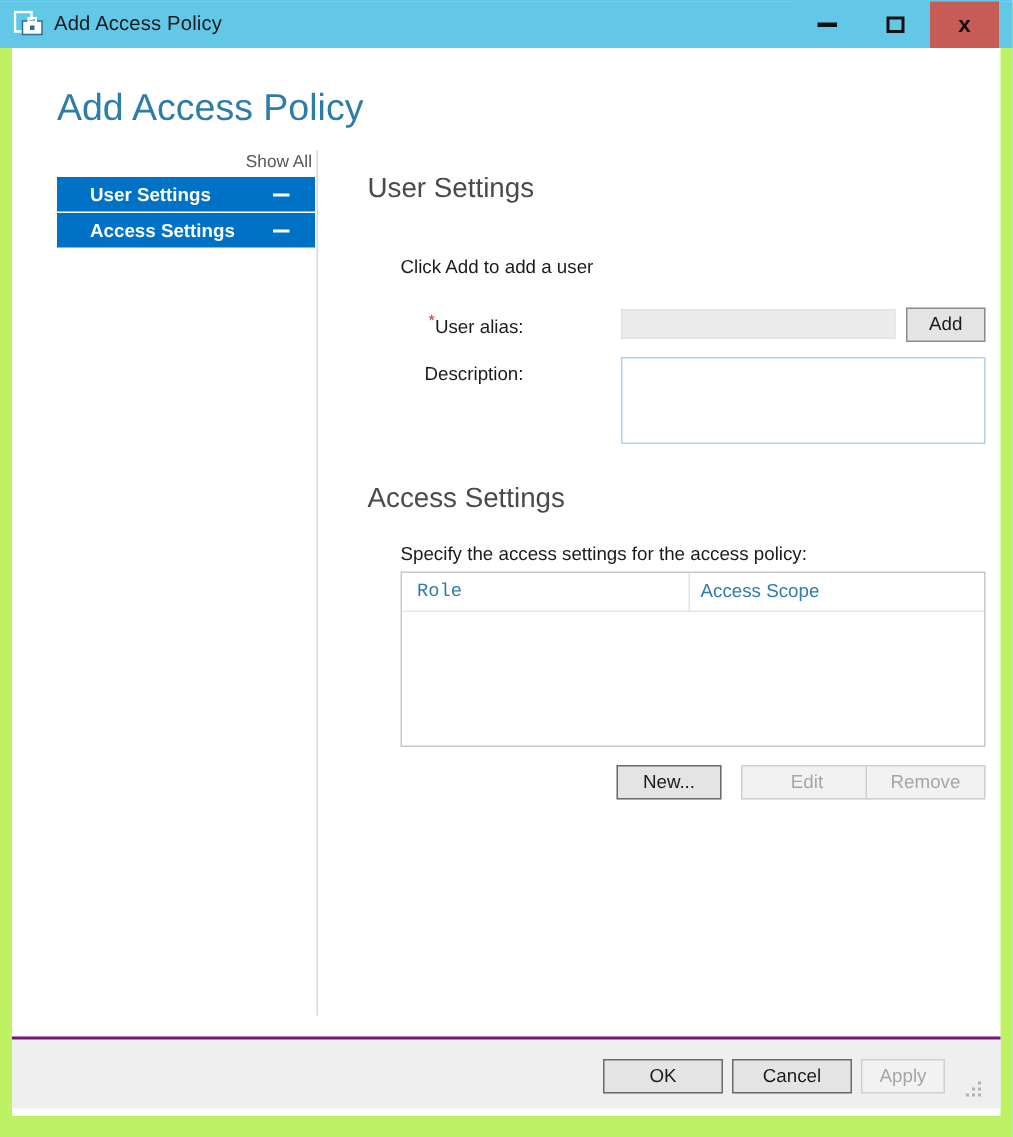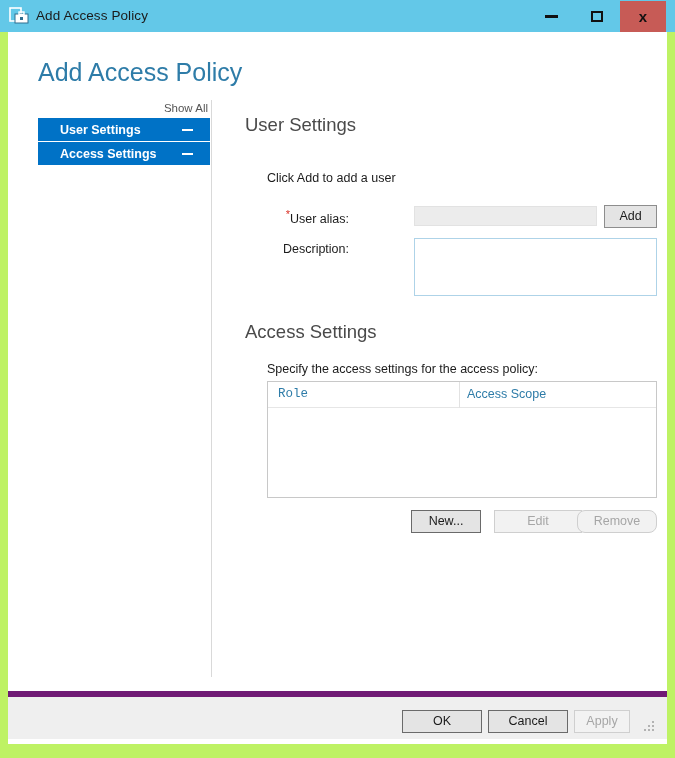--- a/index.html
+++ b/index.html
@@ -225,21 +225,21 @@
     width: 1px; background: #e2e2e2;
   }
   .grid-body { height: 90px; }
 
   
   .footer {
     position: absolute;
     left: 8px; top: 690px;
     width: 659px; height: 48px;
     background: #efefef;
-    border-top: 6px solid #701a75;
+    border-top: 2px solid #701a75;
   }
   .grip {
     position: absolute;
     right: 12px; bottom: 7px;
     width: 11px; height: 11px;
   }
   .grip i {
     position: absolute;
     width: 2px; height: 2px;
     background: #b2b2b2;
@@ -318,21 +318,21 @@
         <div class="grid-header">
           <div class="grid-col" style="left:10px;font-family:Liberation Mono, monospace;">Role</div>
           <div class="grid-colsep" style="left:191px;"></div>
           <div class="grid-col" style="left:199px;">Access Scope</div>
         </div>
         <div class="grid-body"></div>
       </div>
 
       <button class="btn default" style="left:166px; top:478px; width:70px;">New...</button>
       <button class="btn disabled" style="left:249px; top:478px; width:88px;">Edit</button>
-      <button class="btn disabled" style="left:332px; top:478px; width:80px;border-radius:8px;">Remove</button>
+      <button class="btn disabled" style="left:332px; top:478px; width:80px;">Remove</button>
 
     </div>
   </div>
 
   <div class="footer">
     <button class="btn default" style="left:394px; top:13px; width:80px;">OK</button>
     <button class="btn default" style="left:480px; top:13px; width:80px;">Cancel</button>
     <button class="btn disabled" style="left:566px; top:13px; width:56px;">Apply</button>
 
     <span class="grip">

